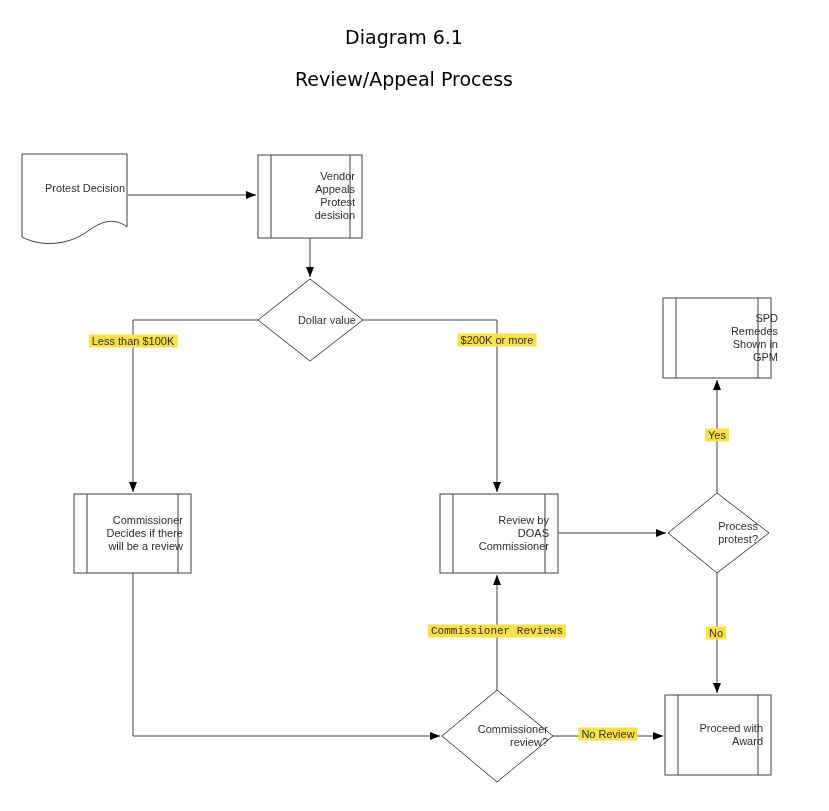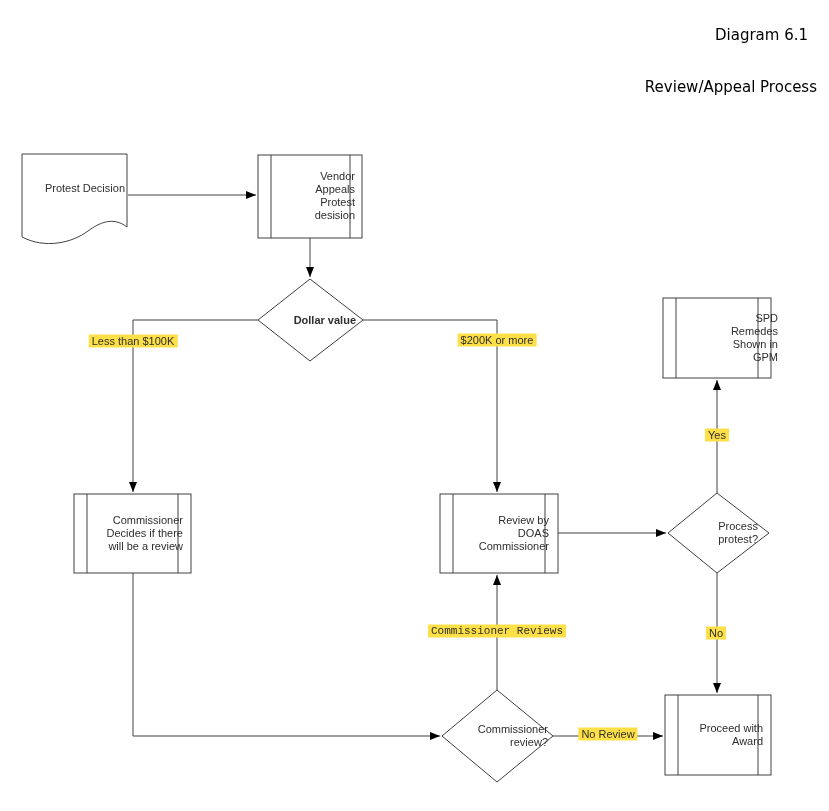--- a/index.html
+++ b/index.html
@@ -8,23 +8,23 @@
     width: 829px;
     height: 811px;
     background: #ffffff;
     font-family: "Liberation Sans", sans-serif;
     overflow: hidden;
   }
   .title-line {
     position: absolute;
     left: 0;
     width: 808px;
-    text-align: right;
+    text-align: center;
     font-family: "DejaVu Sans", sans-serif;
-    font-size: 15px;
+    font-size: 19px;
     color: #000000;
   }
   .diagram-svg {
     position: absolute;
     left: 0;
     top: 0;
   }
   .node-label, .edge-label {
     position: absolute;
     transform: translate(-50%, -50%);
@@ -39,21 +39,21 @@
     padding: 0 3px;
     white-space: nowrap;
   }
 </style>
 </head>
 <body>
 
 <div class="canvas">
 
   <div class="title-line" style="top: 26px;">Diagram 6.1</div>
-  <div class="title-line" style="top: 78px; padding-left: 9px;">Review/Appeal Process</div>
+  <div class="title-line" style="top: 68px;">Review/Appeal Process</div>
 
   <svg class="diagram-svg" width="829" height="811" viewBox="0 0 829 811">
     <defs>
       <marker id="arrow" markerWidth="11" markerHeight="9" refX="10" refY="4" orient="auto" markerUnits="userSpaceOnUse">
         <path d="M0,0 L10,4 L0,8 Z" fill="#000000"></path>
       </marker>
     </defs>
 
     <path d="M22,154 L127,154 L127,227 C113,216 99,223 88,231 C72,243 45,249 22,237 Z" fill="#ffffff" stroke="#404040" stroke-width="1"></path>
 
@@ -103,21 +103,21 @@
     <polyline points="133,573 133,736 440,736" fill="none" stroke="#404040" marker-end="url(#arrow)"></polyline>
     <polyline points="497,690 497,575" fill="none" stroke="#404040" marker-end="url(#arrow)"></polyline>
     <polyline points="553,736 663,736" fill="none" stroke="#404040" marker-end="url(#arrow)"></polyline>
   </svg>
 
   <div class="node-label" style="left:75px; top:188px; width:100px;">Protest Decision</div>
   <div class="node-label" style="left:310px; top:196px; width:90px;">Vendor
 Appeals
 Protest
 desision</div>
-  <div class="node-label" style="left:311px; top:320px; width:90px;font-weight:bold;">Dollar value</div>
+  <div class="node-label" style="left:311px; top:320px; width:90px;">Dollar value</div>
   <div class="node-label" style="left:133px; top:533px; width:100px;">Commissioner
 Decides if there
 will be a review</div>
   <div class="node-label" style="left:499px; top:533px; width:100px;">Review by
 DOAS
 Commissioner</div>
   <div class="node-label" style="left:734px; top:338px; width:88px;">SPD
 Remedes
 Shown in
 GPM</div>

